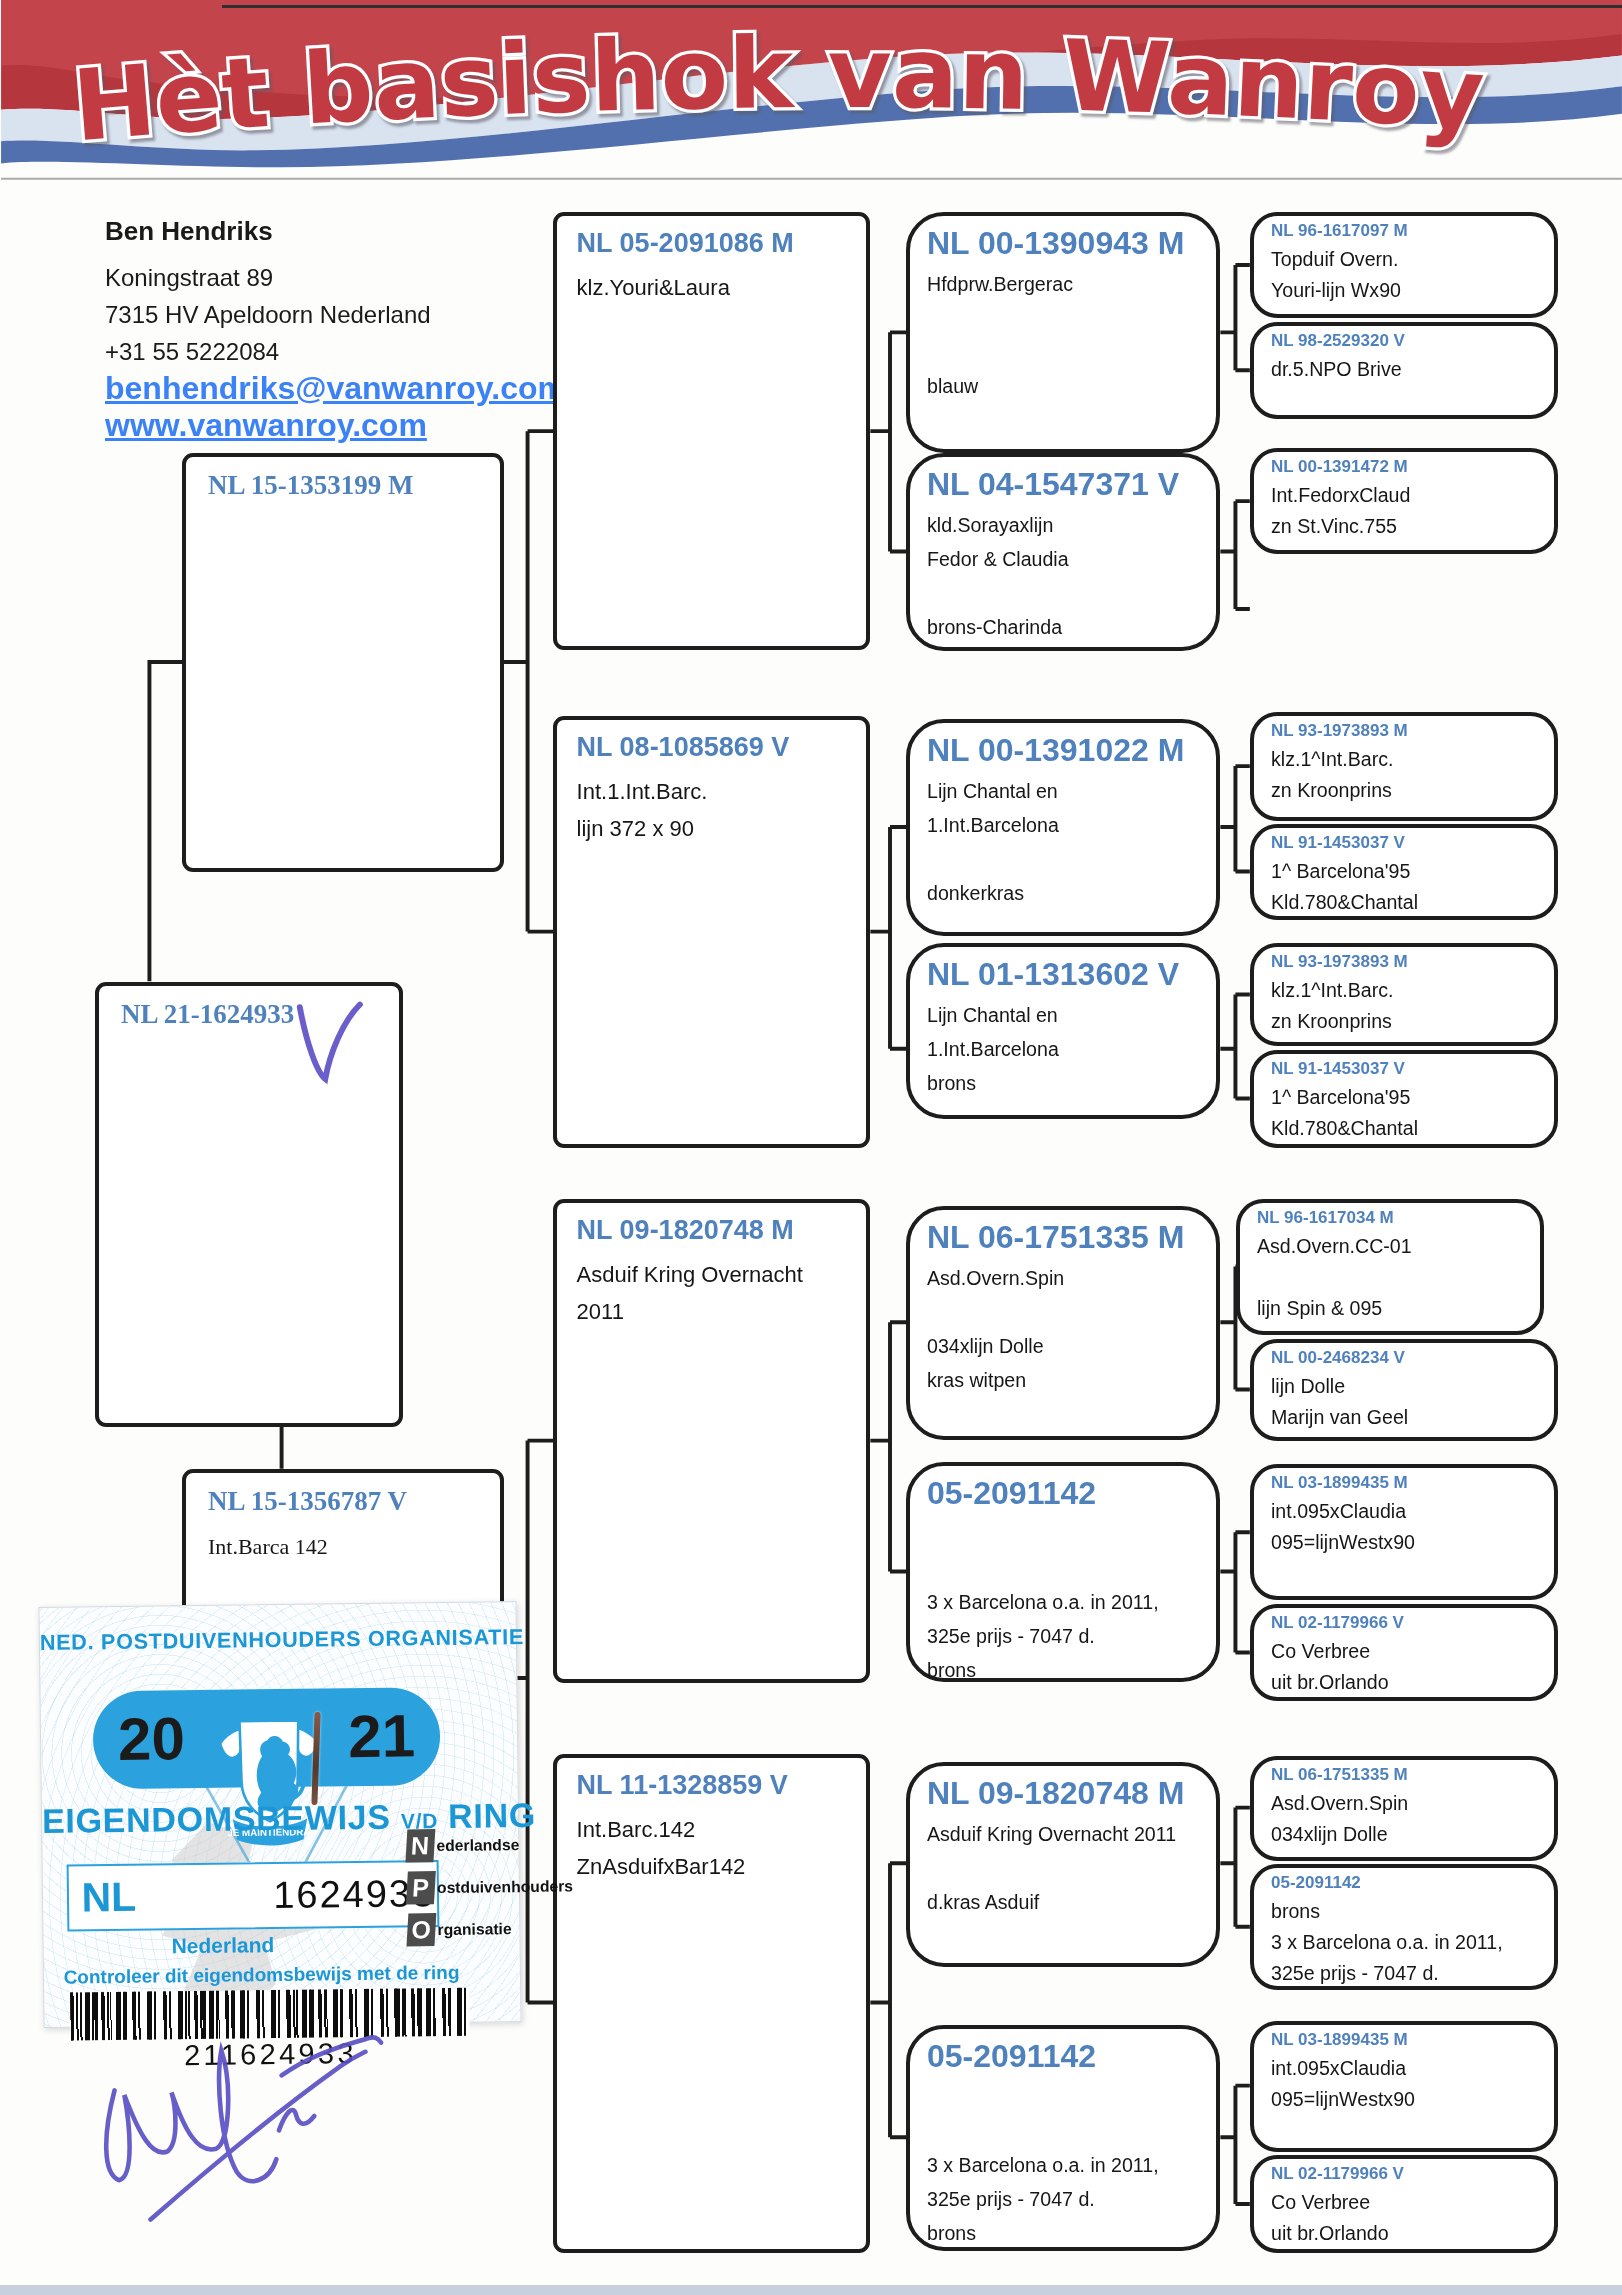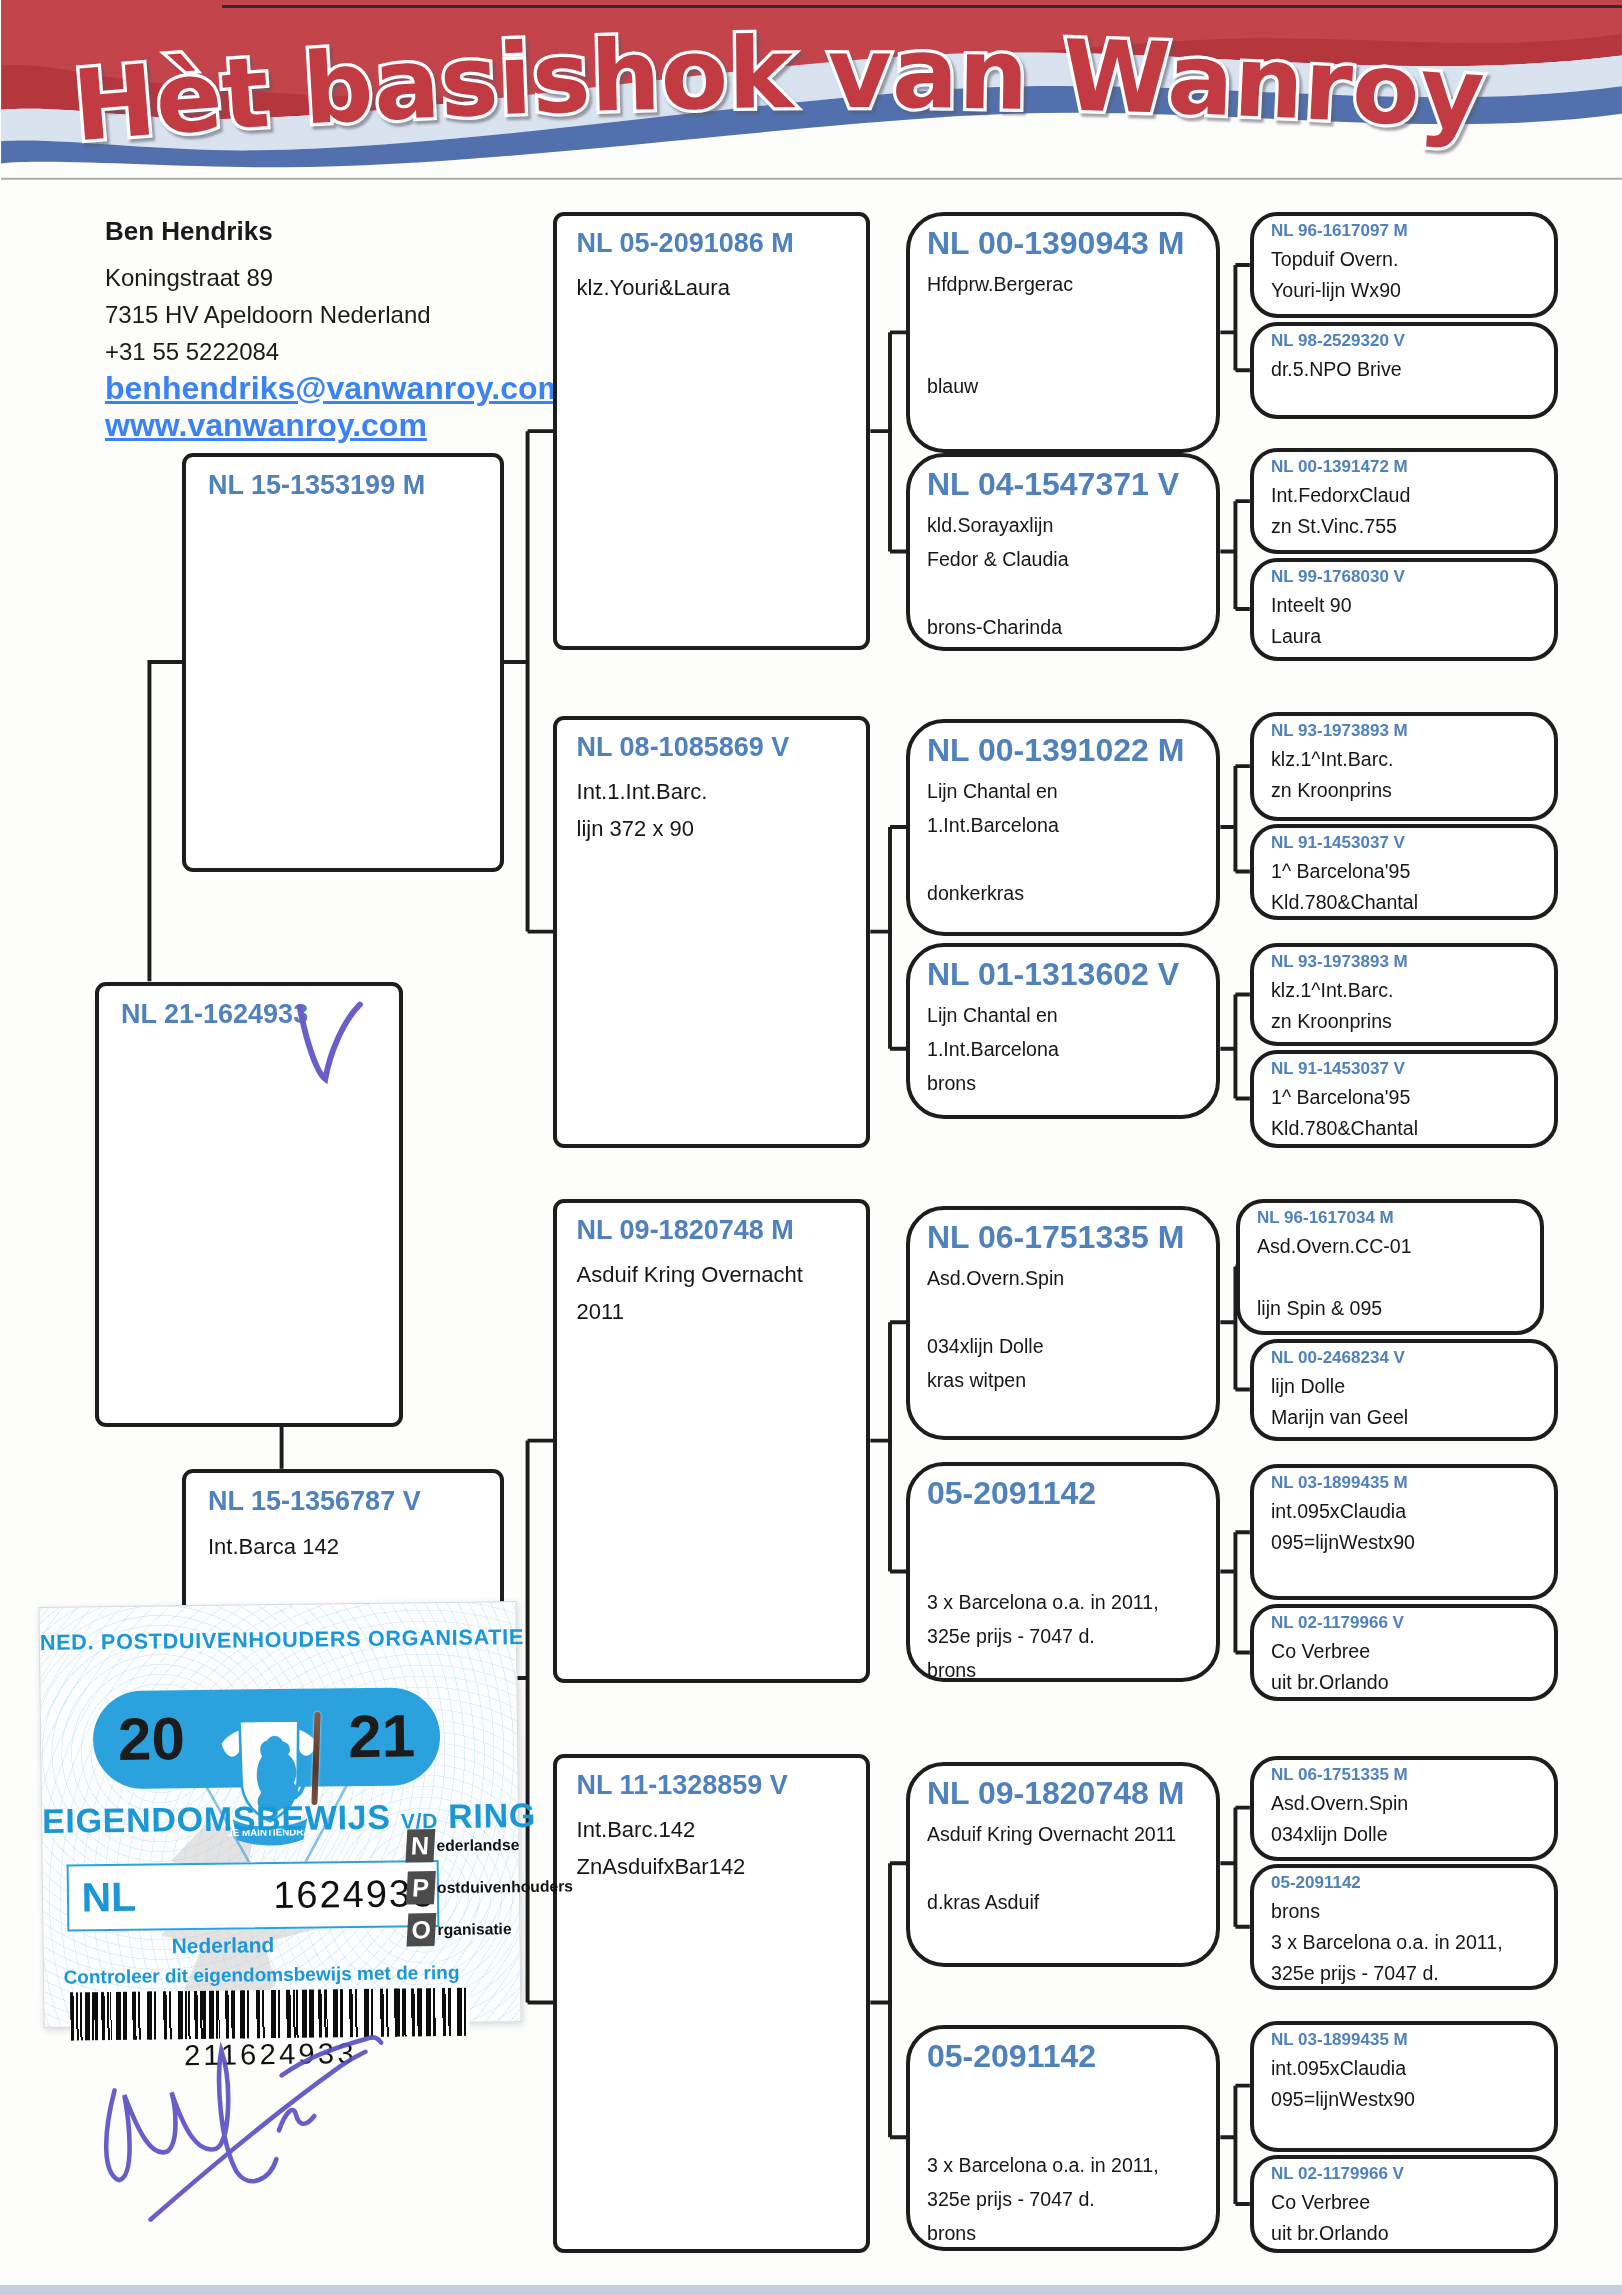--- a/index.html
+++ b/index.html
@@ -10,21 +10,21 @@
   
   .owner{position:absolute;left:105px;top:216px;width:458px;}
   .owner .name{font-size:26px;font-weight:bold;margin-bottom:11.8px;}
   .owner .oline{font-size:24px;line-height:37px;}
   .owner a{color:#3b82f6;text-decoration:underline;font-size:32px;line-height:37px;display:inline-block;cursor:pointer;font-weight:bold;}
   
   .pbox{position:absolute;background:#fff;border:4.6px solid #1d1d1d;box-sizing:border-box;}
   .r70{border-radius:11px;}
   .r55{border-radius:38px;}
   .r40{border-radius:27.5px;}
-  .col1{padding:13px 18px 0 22px;}
+  .col1{padding:13px 18px 0 22px;font-family:Liberation Serif, serif;}
   .col2{padding:11.8px 14.4px 0 19.6px;}
   .col3{padding:9.2px 13px 0 17px;}
   .col4{padding:5.2px 11.8px 0 17px;}
   .ring{font-weight:bold;color:#4f81bd;white-space:nowrap;}
   .col1 .ring,.col2 .ring{font-size:27px;margin-bottom:10.5px;}
   .col3 .ring{font-size:32px;margin-bottom:5.2px;}
   .col4 .ring{font-size:17px;margin-bottom:2.6px;}
   .bl{white-space:nowrap;color:#161616;}
   .col1 .bl,.col2 .bl{font-size:22px;line-height:37px;min-height:37px;}
   .col3 .bl{font-size:19.6px;line-height:34px;min-height:34px;}
@@ -222,25 +222,20 @@
   </div>
   <div class="pbox col4 r40" style="left:1250px;top:322px;width:308px;height:97px;">
     <div class="ring">NL 98-2529320 V</div>
     <div class="bl">dr.5.NPO Brive</div>
   </div>
   <div class="pbox col4 r40" style="left:1250px;top:448px;width:308px;height:106px;">
     <div class="ring">NL 00-1391472 M</div>
     <div class="bl">Int.FedorxClaud</div>
     <div class="bl">zn St.Vinc.755</div>
   </div>
-  <div class="pbox col4 r40" style="left:1250px;top:558px;width:308px;height:103px;">
-    <div class="ring">NL 99-1768030 V</div>
-    <div class="bl">Inteelt 90</div>
-    <div class="bl">Laura</div>
-  </div>
   <div class="pbox col4 r40" style="left:1250px;top:712px;width:308px;height:109px;">
     <div class="ring">NL 93-1973893 M</div>
     <div class="bl">klz.1^Int.Barc.</div>
     <div class="bl">zn Kroonprins</div>
   </div>
   <div class="pbox col4 r40" style="left:1250px;top:824px;width:308px;height:96px;">
     <div class="ring">NL 91-1453037 V</div>
     <div class="bl">1^ Barcelona'95</div>
     <div class="bl">Kld.780&amp;Chantal</div>
   </div>

